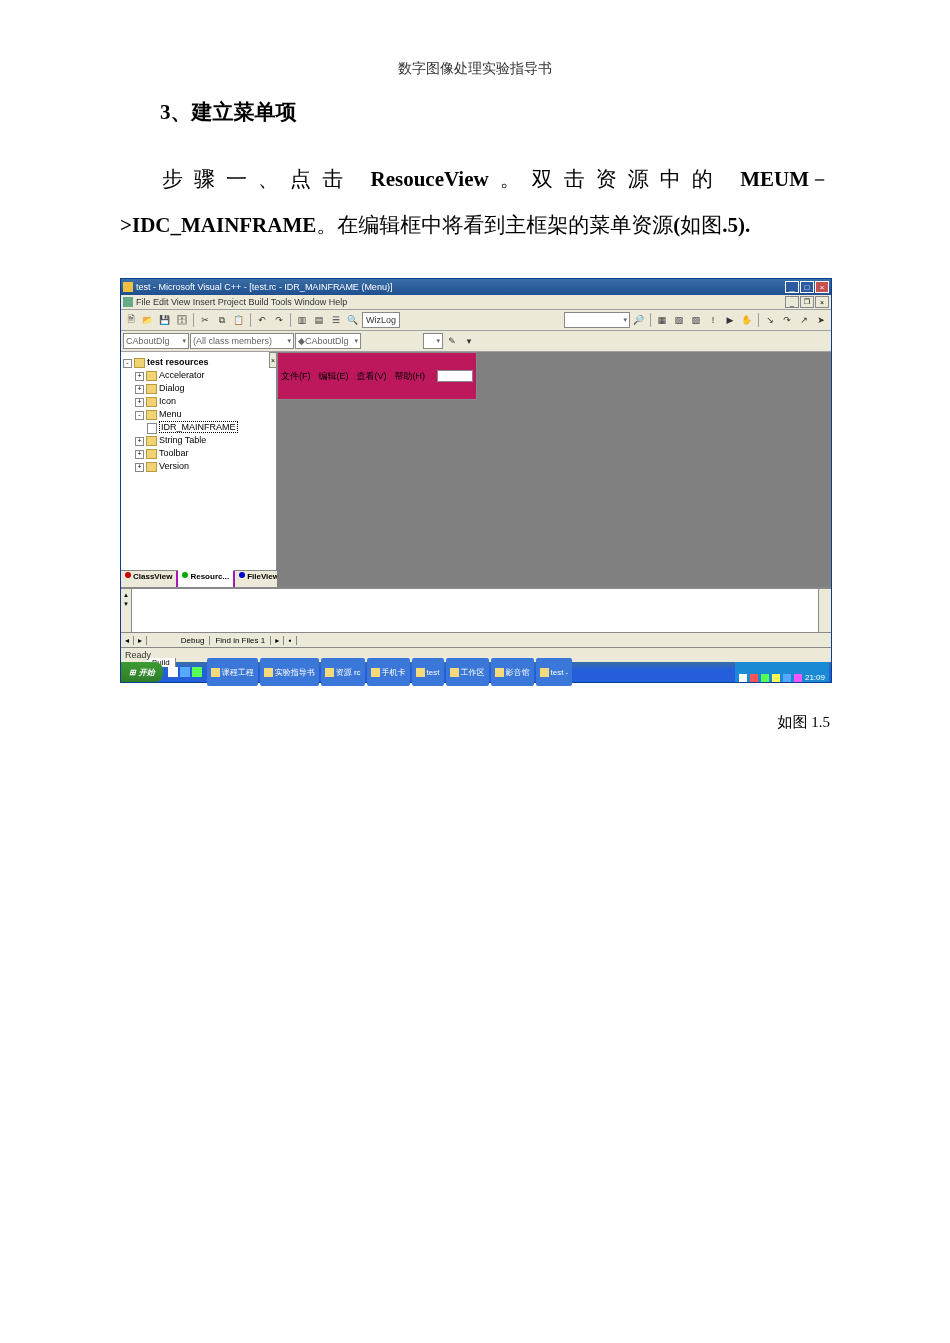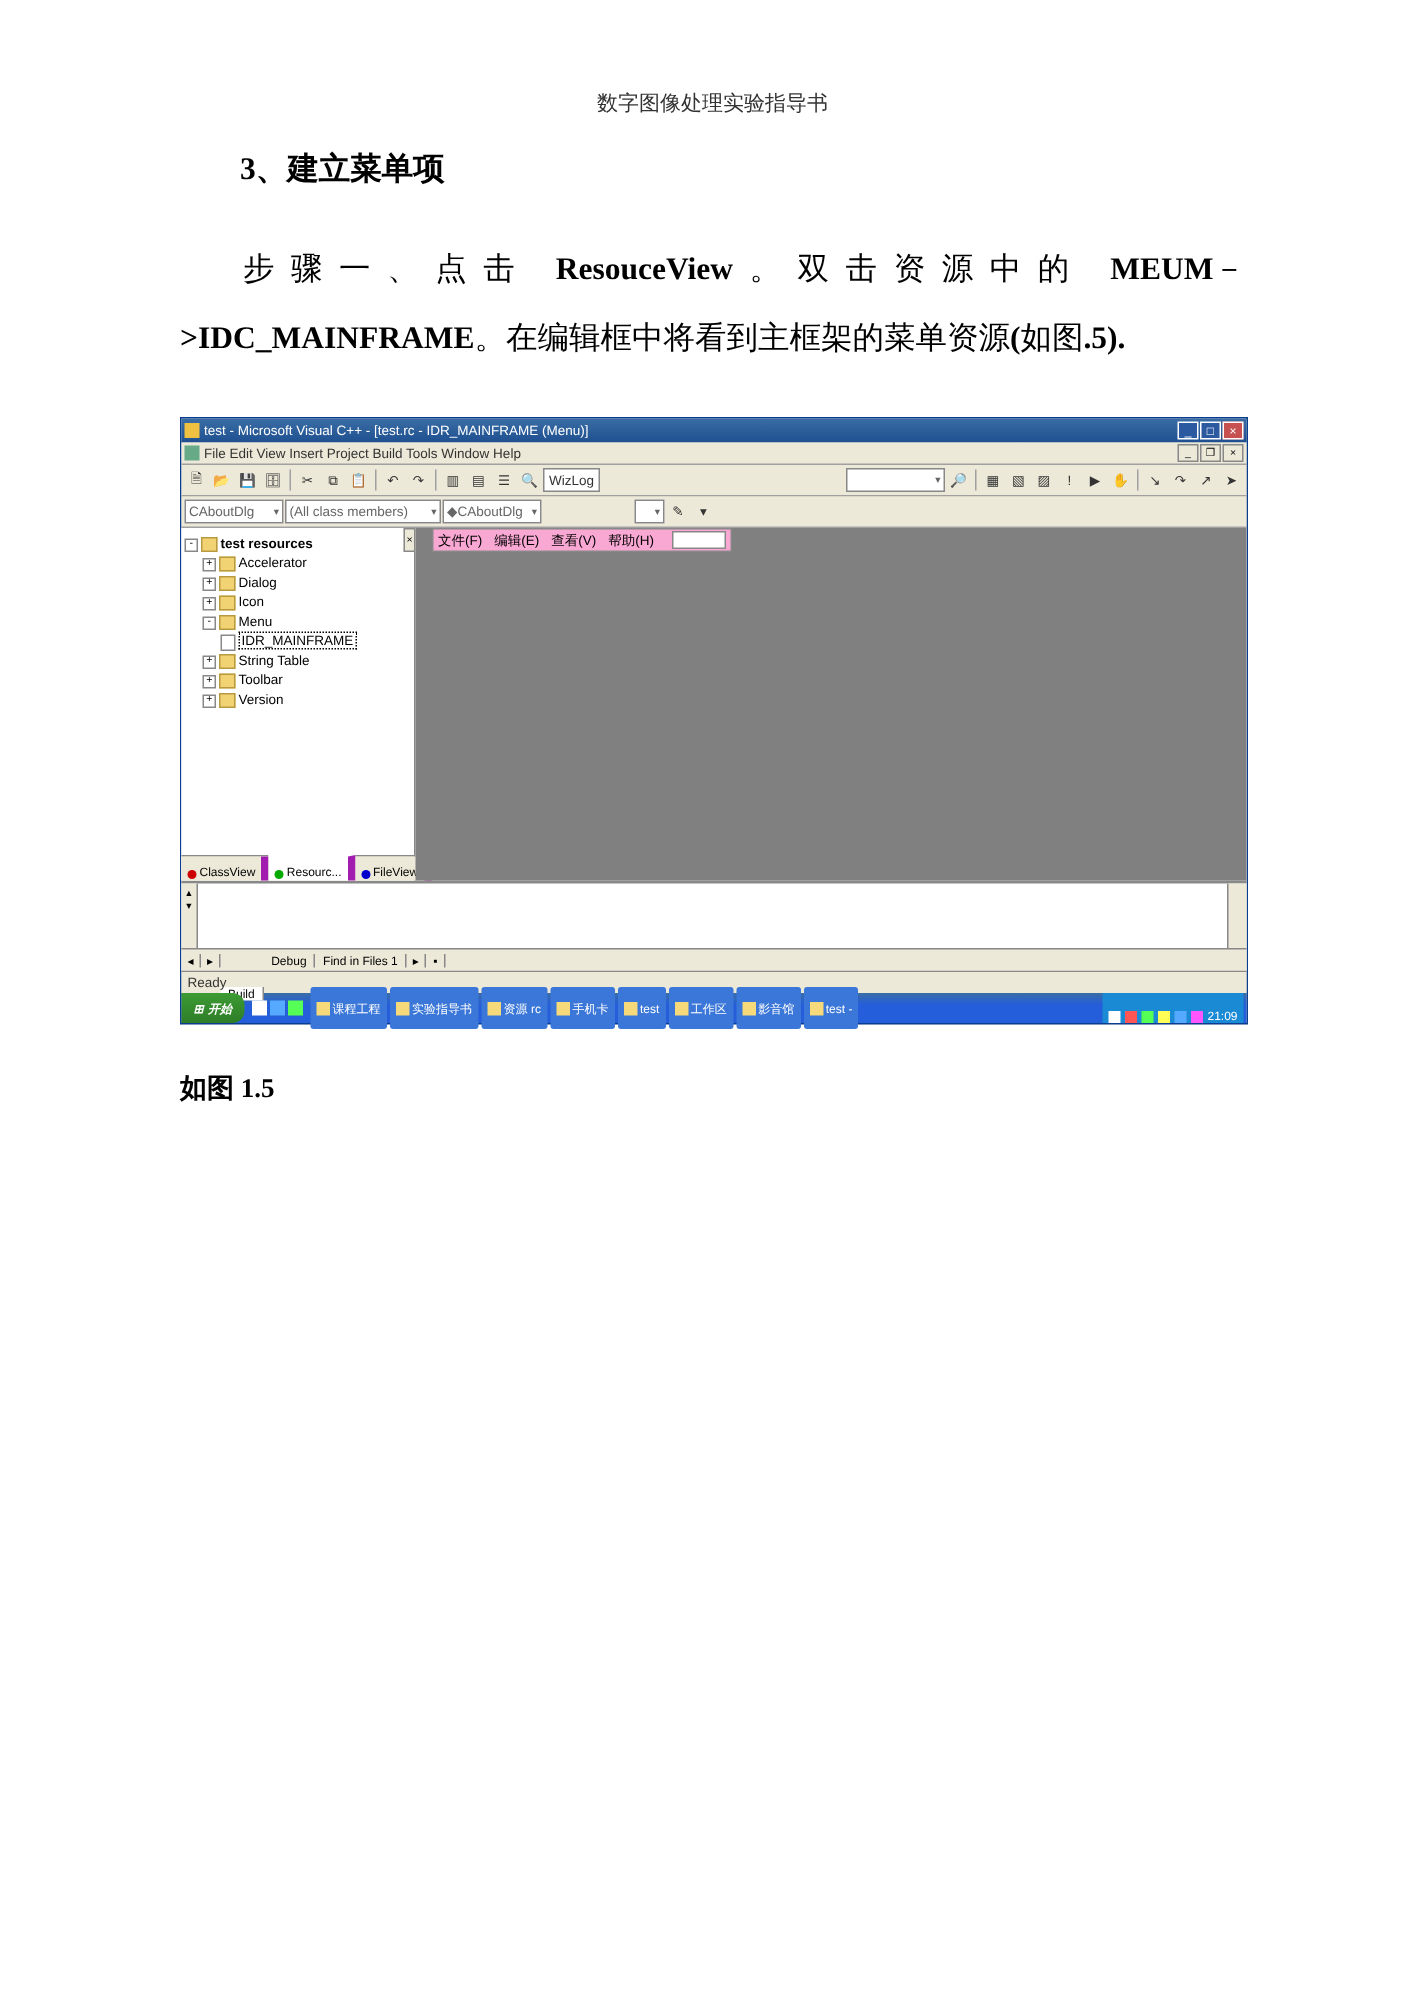--- a/index.html
+++ b/index.html
@@ -26,24 +26,23 @@
   }
   .body-para {
     font-size: 21px;
     line-height: 2.2;
     margin: 0 0 8px 0;
     text-indent: 2em;
     text-align: justify;
   }
   .bold { font-weight: bold; }
   .figure-caption {
-    text-align: left;
-    font-size: 18px;
+    text-align: right;
+    font-size: 15px;
     margin: 30px 0 40px 0;
-    font-weight: bold;
   }
 
   
   .screenshot {
     width: 710px;
     margin: 30px auto 0 auto;
     border: 1px solid #0a3d8f;
     font-family: Tahoma, "Microsoft Sans Serif", sans-serif;
     font-size: 9px;
     background: #ece9d8;
@@ -153,41 +152,41 @@
   .tree .selected {
     border:1px dotted #000; padding:0 1px;
   }
   .ws-tabs {
     display:flex;
     border-top:1px solid #888;
     background:#ece9d8;
     height:16px;
   }
   .ws-tab {
-    font-size:8px; padding:1px 4px; border-right:5px solid #a21caf;
-    background:#ece9d8; display:flex;align-items:flex-end;gap:2px;
+    font-size:8px; padding:1px 4px; border-right:2px solid #a21caf;
+    background:#ece9d8; display:flex;align-items:flex-start;gap:2px;font-weight:bold;
   }
   .ws-tab.active{ background:#fff; border-top:1px solid #fff; margin-top:-1px;}
   .ws-tab .dot{width:6px;height:6px;border-radius:50%;}
   .dot.red{background:#c00;}
   .dot.green{background:#0a0;}
   .dot.blue{background:#00c;}
 
   .edit-area {
     flex:1;
     background:#808080;
     position:relative;
   }
   .menu-editor-bar{
-    position:absolute; top:0; left:11px;
-    background:#f9a8d4;
+    position:absolute; top:0; left:0;
+    background:#be185d;
     border:1px solid #888;
     height:14px;
     display:flex; align-items:center;
-    font-size:9px; padding:0 3px; gap:8px;
+    font-size:9px; padding:16px 3px; gap:8px;
   }
   .empty-menu-item{
     width:34px;height:10px;border:1px solid #888;background:#fff;margin-left:4px;
   }
   .close-grip{
     position:absolute;top:0;left:-8px;width:6px;height:14px;
     background:#ece9d8;border:1px solid #888;font-size:7px;
     display:flex;align-items:center;justify-content:center;
   }
 

